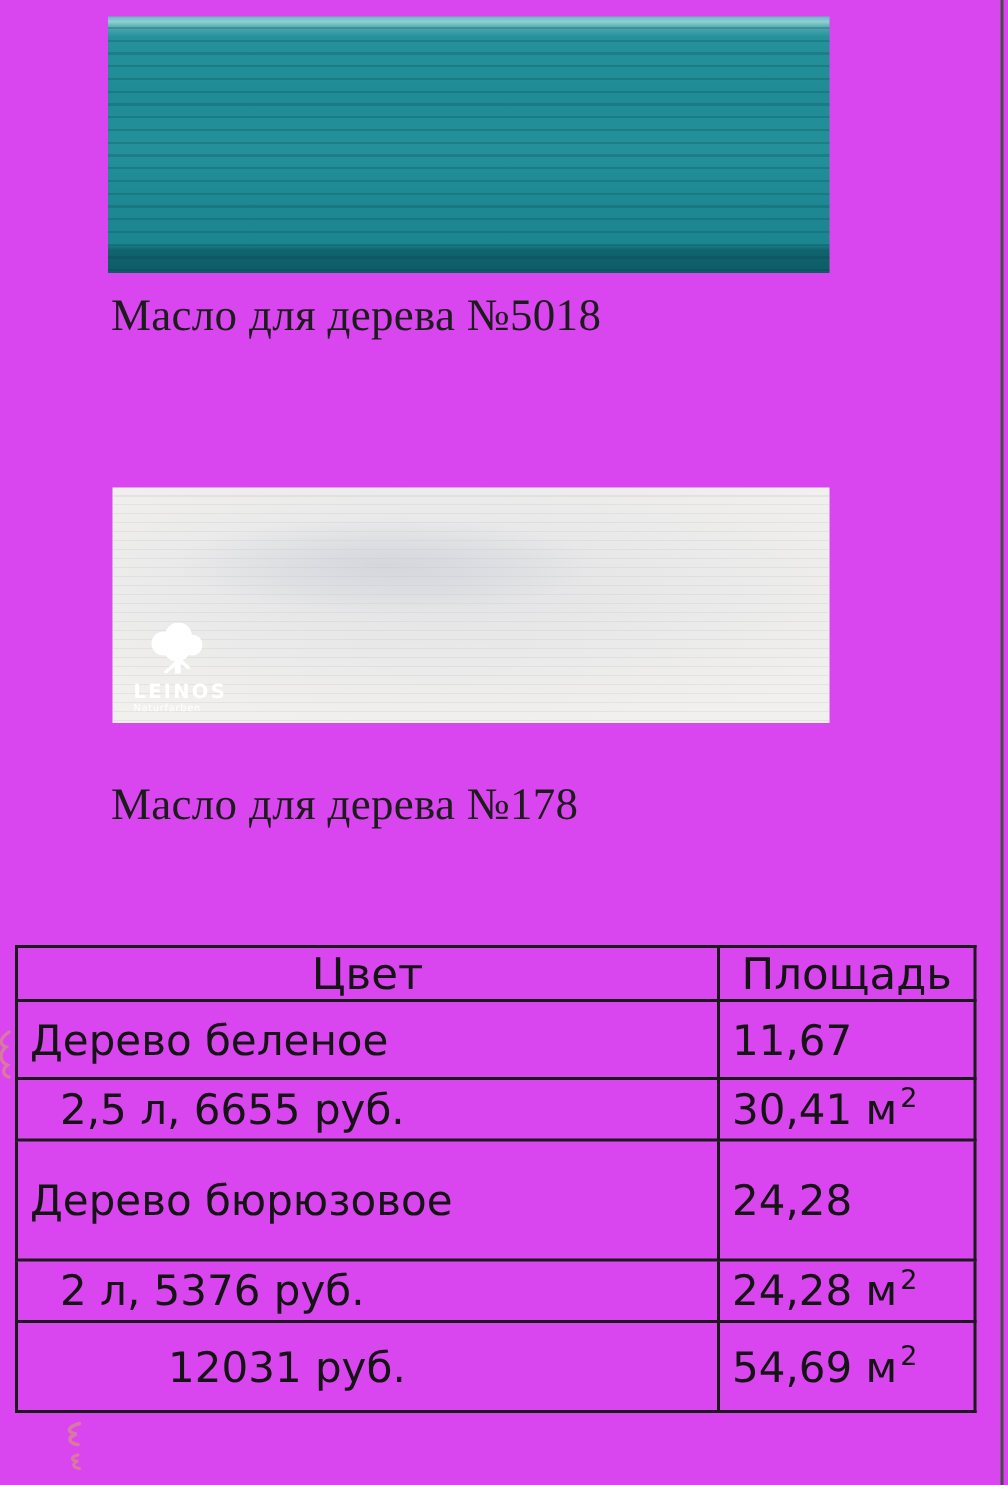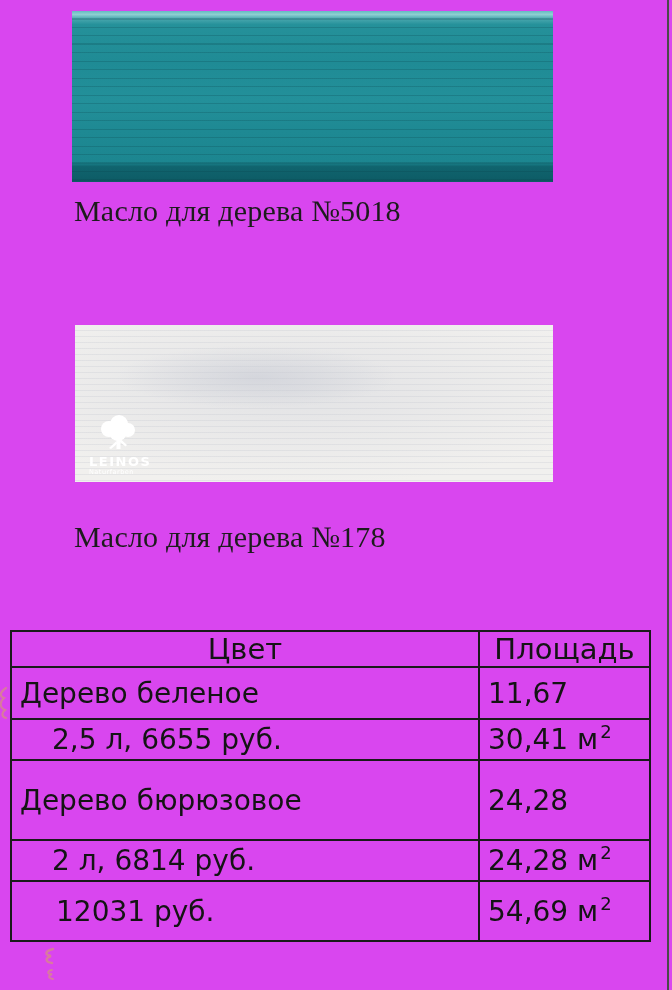--- a/index.html
+++ b/index.html
@@ -103,22 +103,22 @@
     vertical-align: middle;
     overflow: hidden;
     white-space: nowrap;
   }
   .price-table th {
     font-size: 29px;
     text-align: center;
     height: 36px;
   }
   .price-table td.name { text-align: left; padding-left: 8px; }
-  .price-table td.name.ind1 { padding-left: 40px; border-radius: 11px; }
-  .price-table td.name.ind2 { padding-left: 44px; }
+  .price-table td.name.ind1 { padding-left: 28px; border-radius: 11px; }
+  .price-table td.name.ind2 { padding-left: 100px; }
   .price-table td.area { text-align: left; padding-left: 8px; }
   .r-std  { height: 52px; }
   .r-med  { height: 41px; }
   .r-tall { height: 80px; }
   .r-last { height: 60px; }
   .sup {
     display: inline-block;
     font-size: 18px;
     position: relative;
     top: -11px;
@@ -177,21 +177,21 @@
     </tr>
     <tr class="r-med">
       <td class="name ind1">2,5 л, 6655 руб.</td>
       <td class="area"><span>30,41 м</span><span class="sup">2</span></td>
     </tr>
     <tr class="r-tall">
       <td class="name">Дерево бюрюзовое</td>
       <td class="area"><span>24,28</span><span class="sup"></span></td>
     </tr>
     <tr class="r-med">
-      <td class="name ind1">2 л, 6814 руб.</td>
+      <td class="name ind1">2 л, 5376 руб.</td>
       <td class="area"><span>24,28 м</span><span class="sup">2</span></td>
     </tr>
     <tr class="r-last">
       <td class="name ind2">12031 руб.</td>
       <td class="area"><span>54,69 м</span><span class="sup">2</span></td>
     </tr>
   </tbody>
     </table>
 
   <svg class="stain stain-left" width="14" height="34" viewBox="0 0 14 34">

